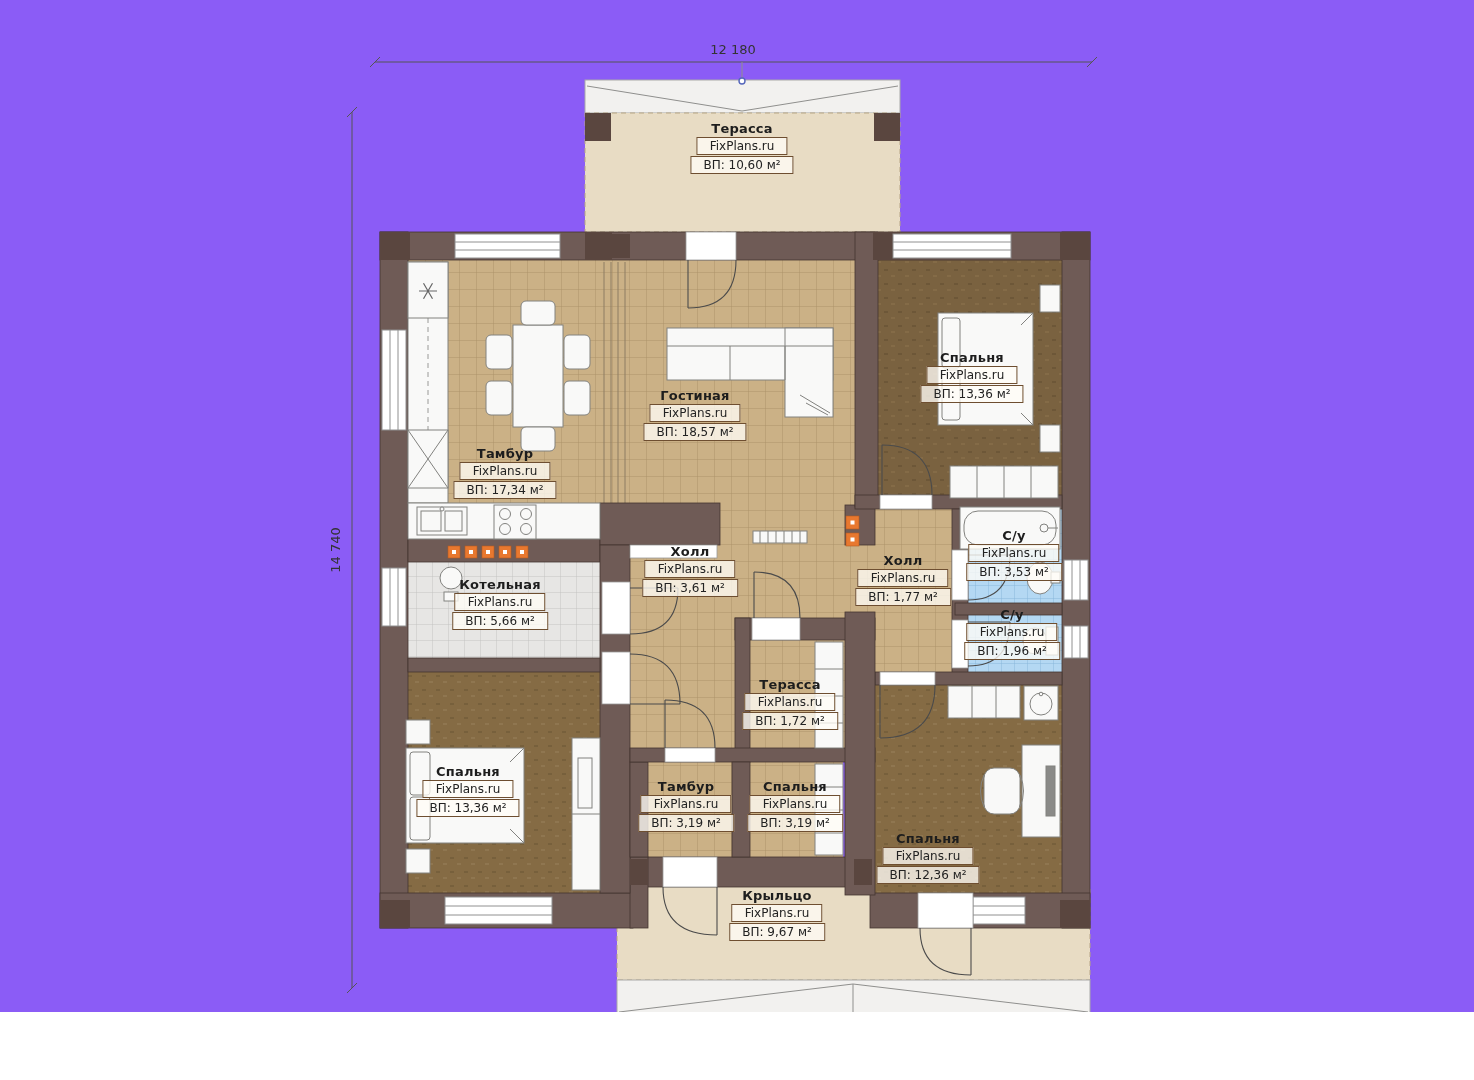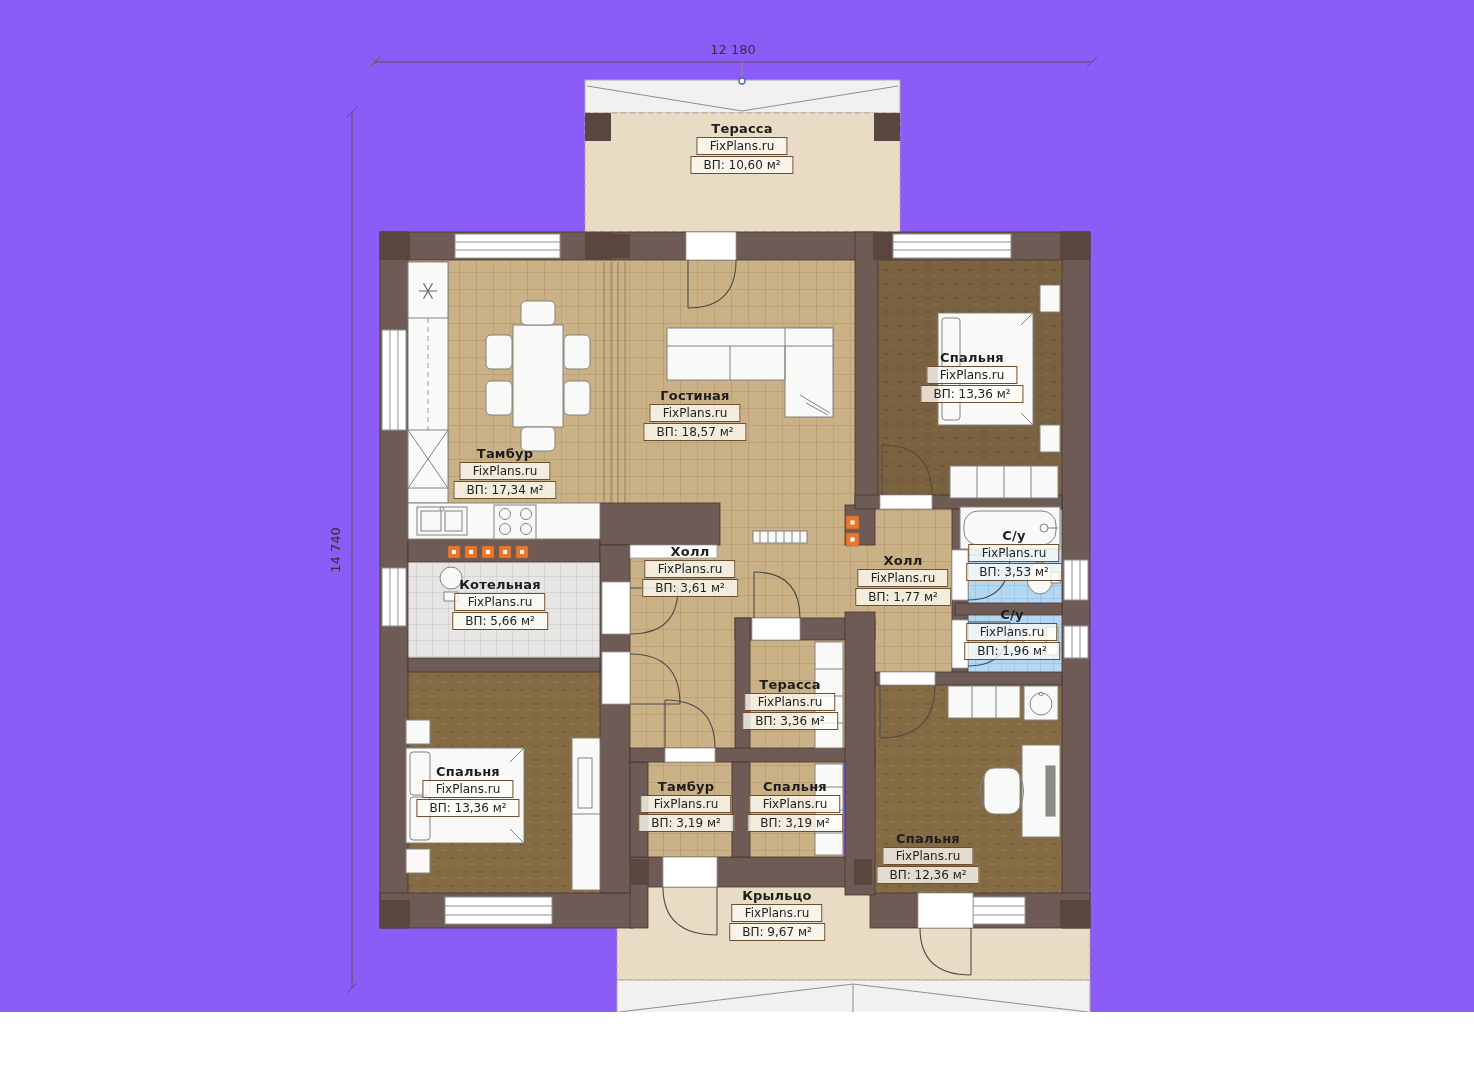--- a/index.html
+++ b/index.html
@@ -410,21 +410,21 @@
   <div class="label-box">ВП: 3,53 м²</div>
 </div>
 <div class="room-label" style="left:1012px;top:607px">
   <div class="room-name">С/у</div>
   <div class="label-box">FixPlans.ru</div>
   <div class="label-box">ВП: 1,96 м²</div>
 </div>
 <div class="room-label" style="left:790px;top:677px">
   <div class="room-name">Терасса</div>
   <div class="label-box">FixPlans.ru</div>
-  <div class="label-box">ВП: 3,36 м²</div>
+  <div class="label-box">ВП: 1,72 м²</div>
 </div>
 <div class="room-label" style="left:468px;top:764px">
   <div class="room-name">Спальня</div>
   <div class="label-box">FixPlans.ru</div>
   <div class="label-box">ВП: 13,36 м²</div>
 </div>
 <div class="room-label" style="left:686px;top:779px">
   <div class="room-name">Тамбур</div>
   <div class="label-box">FixPlans.ru</div>
   <div class="label-box">ВП: 3,19 м²</div>

